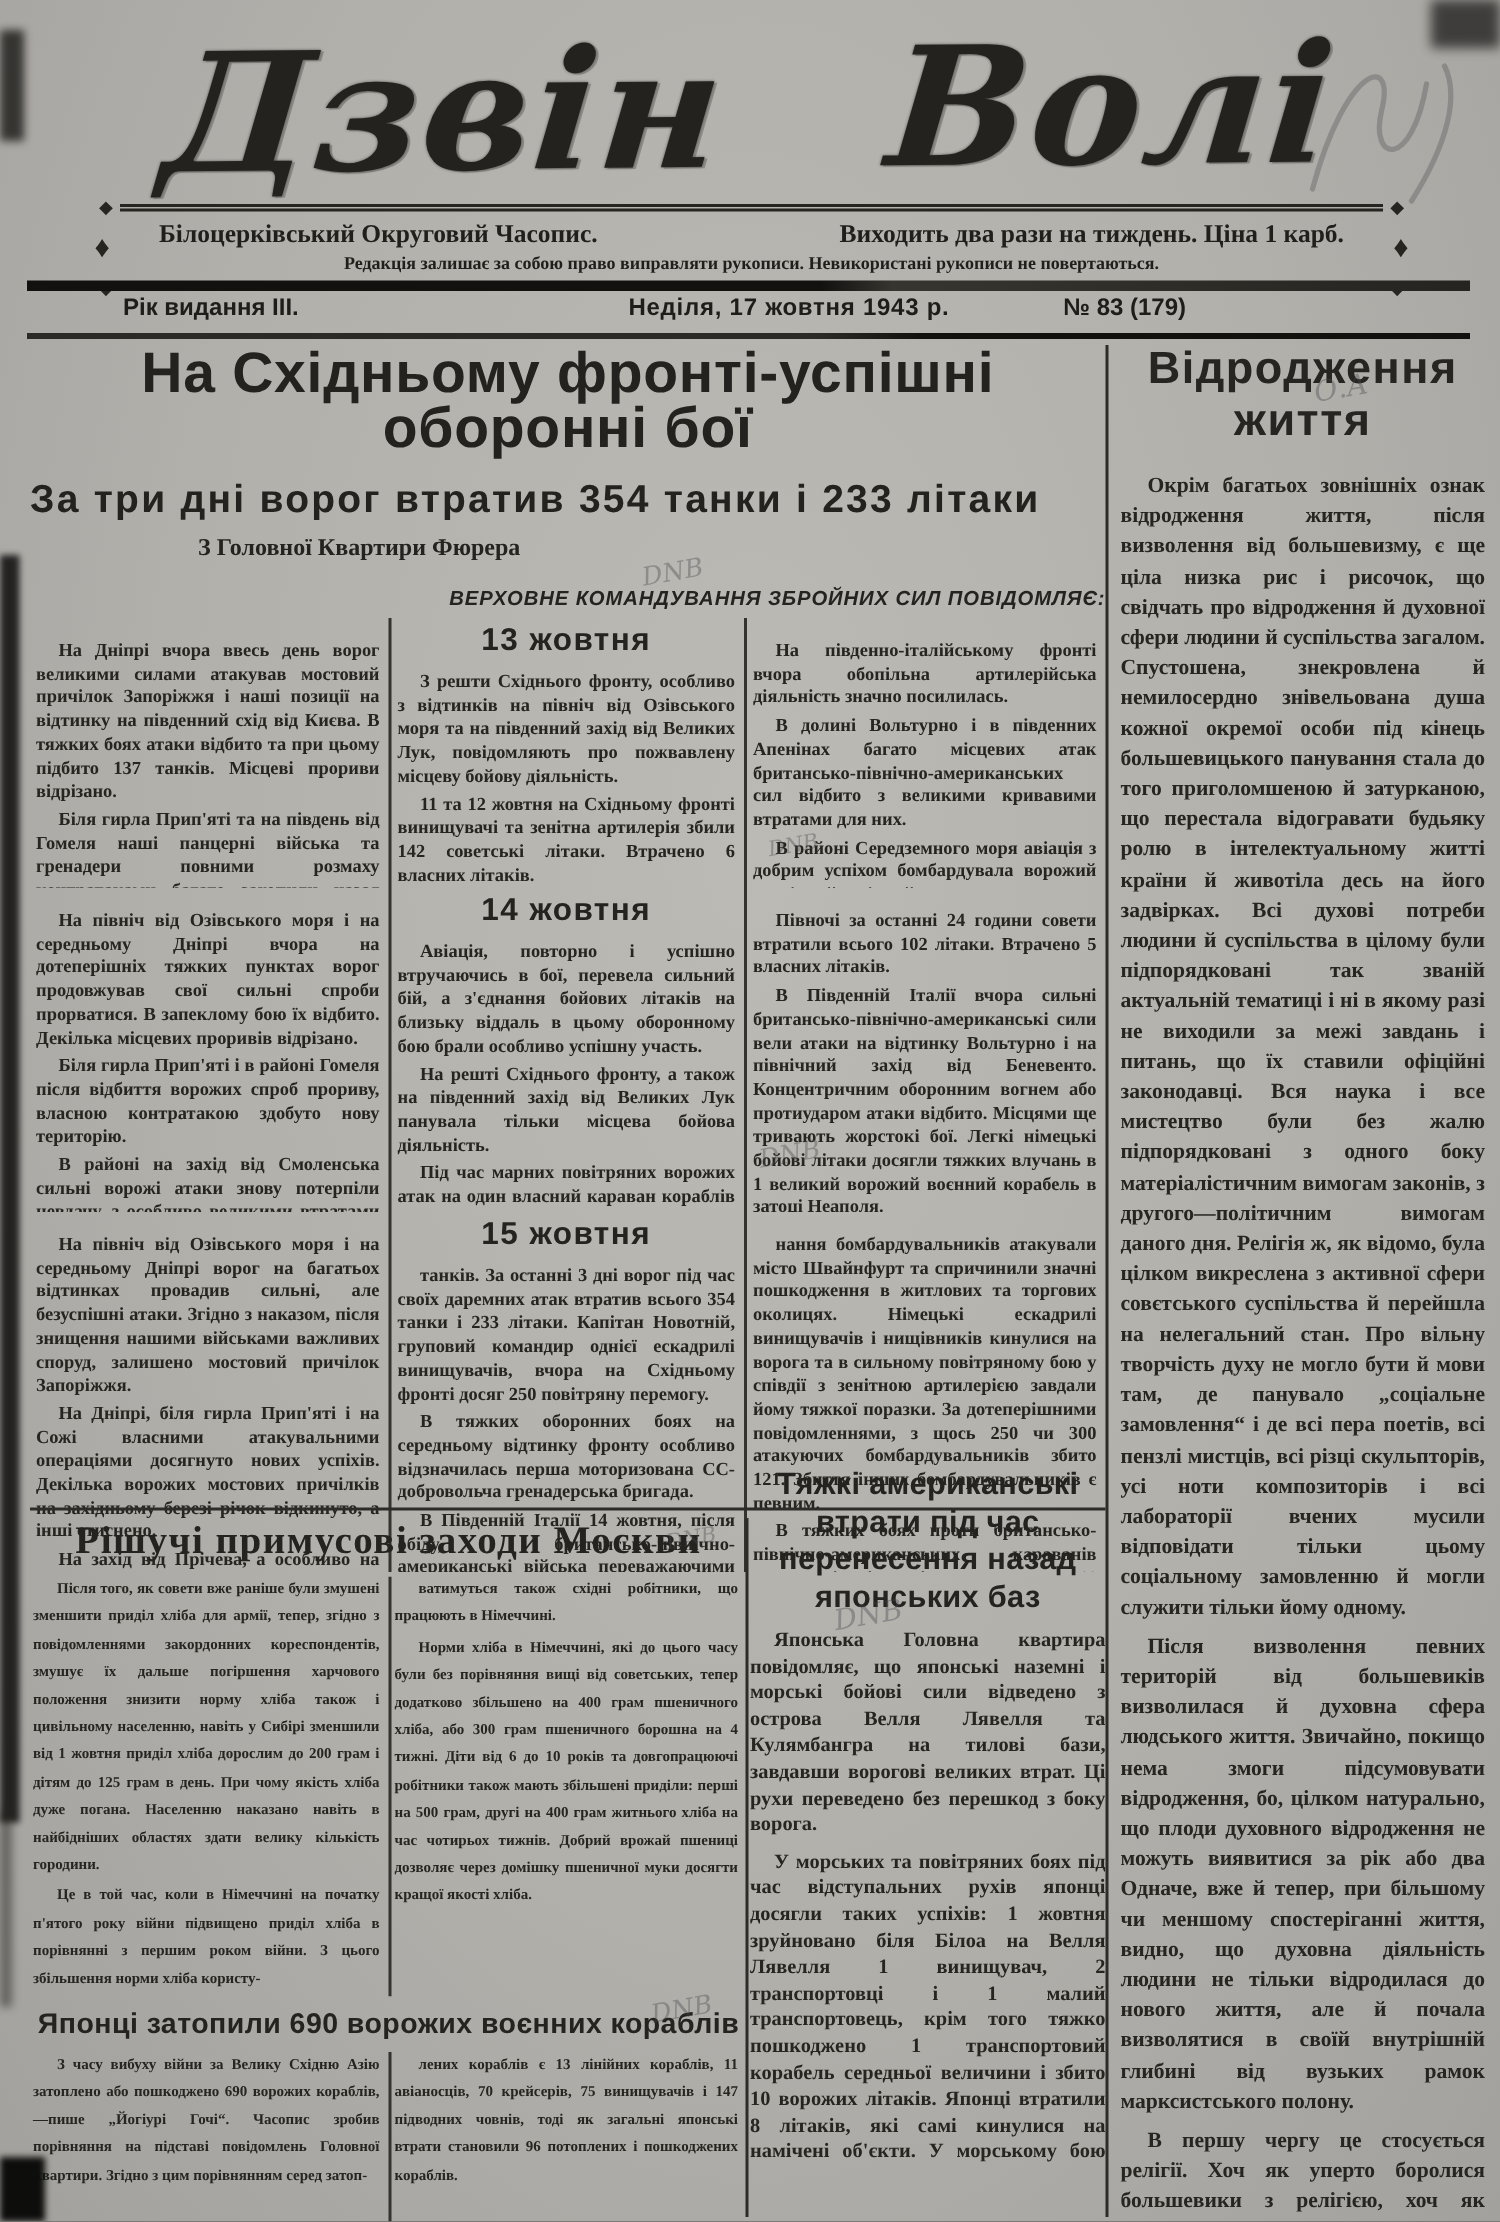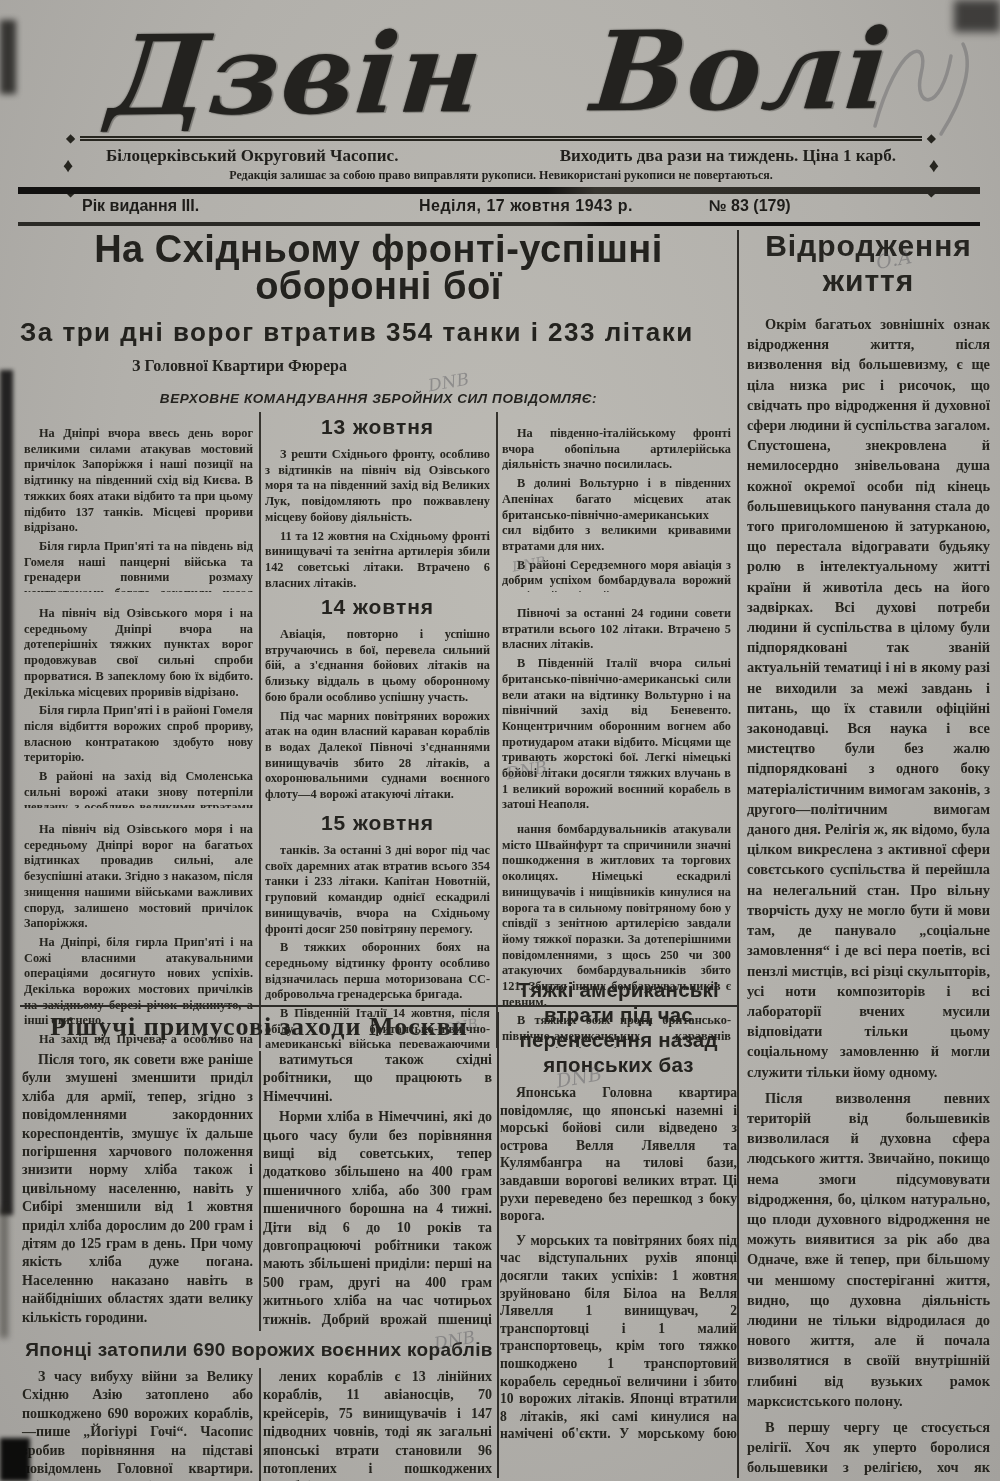--- a/index.html
+++ b/index.html
@@ -41,21 +41,21 @@
   #bar2{position:absolute;top:222px;left:18px;width:962px;height:4px;
     background:linear-gradient(90deg,#2b2a26 0%,#2b2a26 55%,#121110 62%,#121110 100%);}
   
   #war-report{position:absolute;top:231px;left:20px;width:717px;}
   .wr-headline{font-family:"Liberation Sans",sans-serif;font-weight:700;font-size:38px;line-height:37px;
     text-align:center;letter-spacing:.5px;color:#23221e;margin:0;}
   .wr-subheadline{font-family:"Liberation Sans",sans-serif;font-weight:700;font-size:26px;line-height:29px;
     text-align:left;letter-spacing:1.5px;color:#23221e;margin:13px 0 0;}
   .wr-source{font-family:"Liberation Serif",serif;font-weight:700;font-size:16px;margin:10px 0 16px 112px;}
   .wr-announce{font-family:"Liberation Sans",sans-serif;font-style:italic;font-weight:700;font-size:13.5px;
-    text-align:center;letter-spacing:.6px;margin:12px 17px 0;}
+    text-align:right;letter-spacing:.6px;margin:12px 0 0;}
   .wr-sections{margin-top:6px;}
   .wr-row{display:flex;overflow:hidden;}
   .wr-row.r13{height:180px}.wr-row.r14{height:216px}.wr-row.r15{height:240px}
   .wr-col{width:239px;box-sizing:border-box;padding:14px 6px 0 4px;}
   .wr-col.mid{border-left:2px solid #35332e;border-right:2px solid #35332e;padding-top:0;}
   .date-h{font-family:"Liberation Sans",sans-serif;font-weight:700;font-size:21px;
     text-align:center;margin:3px 0 8px;letter-spacing:1px;}
   .wr-col p{font-family:"Liberation Serif",serif;font-weight:700;font-size:12.3px;line-height:15.7px;
     text-align:justify;text-indent:15px;margin:0 0 3px;color:#26251f;}
   
@@ -65,21 +65,21 @@
   #revival p{font-family:"Liberation Serif",serif;font-weight:700;font-size:14.4px;line-height:20.2px;
     text-align:justify;text-indent:18px;margin:0 0 6px;color:#26251f;}
   
   #bottom-left{position:absolute;top:1012px;left:20px;width:478px;}
   .moscow-h{font-family:"Liberation Serif",serif;font-weight:700;font-size:26px;text-align:center;
     letter-spacing:1px;margin:0;}
   .bl-row{display:flex;overflow:hidden;}
   .bl-row.moscow{height:280px;margin-top:9px;}
   .bl-col{width:239px;box-sizing:border-box;padding:0 6px 0 2px;}
   .bl-col + .bl-col{border-left:2px solid #35332e;}
-  .bl-col p{font-family:"Liberation Serif",serif;font-weight:700;font-size:14px;line-height:18.4px;
+  .bl-col p{font-family:"Liberation Serif",serif;font-weight:700;font-size:10px;line-height:18.4px;
     text-align:justify;text-indent:16px;margin:0 0 2px;color:#26251f;}
   .japan-h{font-family:"Liberation Sans",sans-serif;font-weight:700;font-size:19px;text-align:center;
     margin:8px 0 0;letter-spacing:.3px;}
   .bl-row.japan{height:120px;margin-top:7px;}
   
   #bottom-mid{position:absolute;top:977px;left:500px;width:237px;height:466px;overflow:hidden;}
   .amer-h{font-family:"Liberation Sans",sans-serif;font-weight:700;font-size:20.5px;line-height:25px;
     text-align:center;margin:0;letter-spacing:.2px;}
   #bottom-mid p{font-family:"Liberation Serif",serif;font-weight:700;font-size:13.6px;line-height:17.6px;
     text-align:justify;text-indent:16px;margin:7px 0 0;color:#26251f;}
@@ -166,20 +166,21 @@
 
       <div class="wr-row r14">
         <div class="wr-col">
           <p>На північ від Озівського моря і на середньому Дніпрі вчора на дотеперішніх тяжких пунктах ворог продовжував свої сильні спроби прорватися. В запеклому бою їх відбито. Декілька місцевих проривів відрізано.</p>
           <p>Біля гирла Прип'яті і в районі Гомеля після відбиття ворожих спроб прориву, власною контратакою здобуто нову територію.</p>
           <p>В районі на захід від Смоленська сильні ворожі атаки знову потерпіли невдачу, з особливо великими втратами для советів, які при цьому втратили 50 танків.</p>
         </div>
         <div class="wr-col mid">
           <div class="date-h">14 жовтня</div>
           <p>Авіація, повторно і успішно втручаючись в бої, перевела сильний бій, а з'єднання бойових літаків на близьку віддаль в цьому оборонному бою брали особливо успішну участь.</p>
+          <p>На решті Східнього фронту, а також на південний захід від Великих Лук панувала тільки місцева бойова діяльність.</p>
           <p>Під час марних повітряних ворожих атак на один власний караван кораблів в водах Далекої Півночі з'єднаннями винищувачів збито 28 літаків, а охоронювальними суднами воєнного флоту—4 ворожі атакуючі літаки.</p>
 
         </div>
         <div class="wr-col">
           <p>Півночі за останні 24 години совети втратили всього 102 літаки. Втрачено 5 власних літаків.</p>
           <p>В Південній Італії вчора сильні британсько-північно-американські сили вели атаки на відтинку Вольтурно і на північний захід від Беневенто. Концентричним оборонним вогнем або протиударом атаки відбито. Місцями ще тривають жорстокі бої. Легкі німецькі бойові літаки досягли тяжких влучань в 1 великий ворожий воєнний корабель в затоці Неаполя.</p>
 
         </div>
       </div>
 

